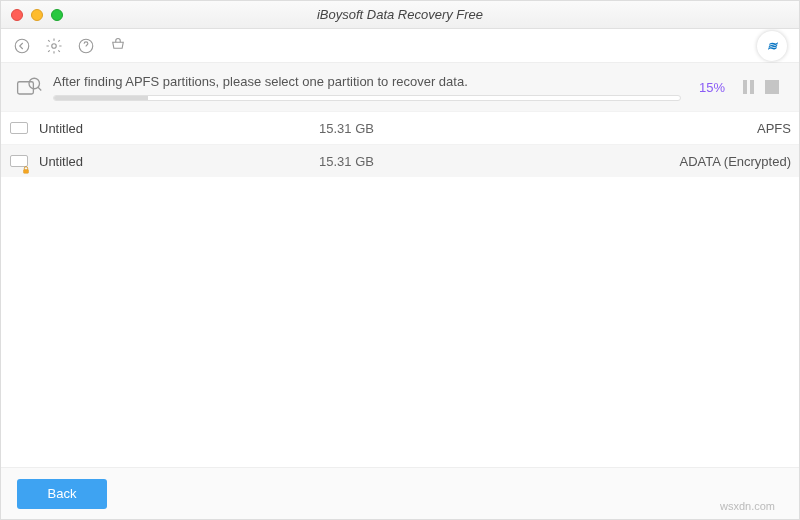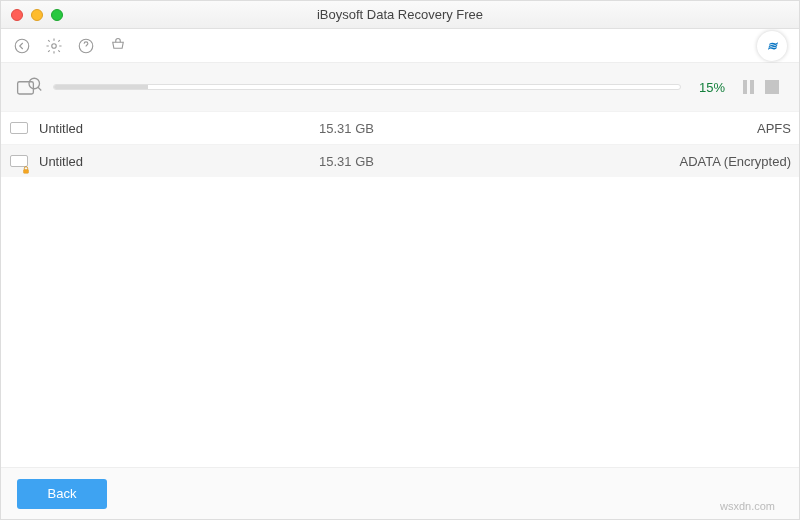--- a/index.html
+++ b/index.html
@@ -1,37 +1,37 @@
 <!DOCTYPE html>
 <html><head>
   <meta charset="utf-8">
   <style>
     * { box-sizing: border-box; margin: 0; padding: 0; font-family: -apple-system, "Helvetica Neue", Arial, sans-serif; }
     body { background: #fff; }
     .window { width: 800px; height: 520px; border: 1px solid #ddd; background: #fff; display: flex; flex-direction: column; }
-    .titlebar { height: 28px; background: linear-gradient(#fafafa,#f0f0f0); border-bottom: 1px solid #e0e0e0; display: flex; align-items: center; position: relative; }
+    .titlebar { height: 28px; background: linear-gradient(#fafafa,#f0f0f0); border-bottom: 1px solid #e0e0e0; display: flex; align-items: center; position: relative; font-style: italic; }
     .traffic { display: flex; gap: 8px; margin-left: 10px; }
     .dot { width: 12px; height: 12px; border-radius: 50%; }
     .dot.red { background: #ff5f57; border: 1px solid #e14942; }
     .dot.yellow { background: #febc2e; border: 1px solid #dfa023; }
     .dot.green { background: #28c840; border: 1px solid #1ca62f; }
     .titlebar-title { position: absolute; left: 0; right: 0; text-align: center; font-size: 13px; color: #444; }
     .toolbar { height: 34px; display: flex; align-items: center; padding: 0 12px; gap: 14px; border-bottom: 1px solid #eee; }
     .tb-icon { width: 18px; height: 18px; color: #888; display: flex; align-items: center; justify-content: center; cursor: pointer; }
     .tb-icon svg { width: 18px; height: 18px; stroke: #999; fill: none; stroke-width: 1.5; }
     .brand { margin-left: auto; width: 30px; height: 30px; border-radius: 50%; background: #fff; box-shadow: 0 0 4px rgba(0,0,0,.2); display: flex; align-items: center; justify-content: center; font-size: 8px; font-style: italic; color: #0a76c4; font-weight: bold; }
     .brand .wave { font-size: 12px; color:#0a76c4; }
     .prompt-panel { background: #f7f7f7; padding: 10px 14px; display: flex; align-items: center; }
     .search-ico { width: 28px; height: 28px; margin-right: 10px; color: #999; }
     .search-ico svg { width: 28px; height: 28px; stroke: #999; fill: none; stroke-width: 1.5; }
     .prompt-text { flex: 1; }
     .prompt-msg { font-size: 13px; color: #555; margin-bottom: 6px; }
     .progress { height: 6px; width: 100%; background: #fff; border: 1px solid #e0e0e0; border-radius: 3px; overflow: hidden; }
     .progress .fill { height: 100%; background: #d9d9d9; }
-    .percent { font-size: 13px; color: #15803d; margin: 0 18px; }
+    .percent { font-size: 13px; color: #8b5cf6; margin: 0 18px; }
     .controls { display: flex; gap: 8px; margin-right: 6px; }
     .ctrl { width: 14px; height: 14px; cursor: pointer; }
     .pause { display:flex; gap:3px; }
     .pause span { width:4px; height:14px; background:#c5c5c5; }
     .stop { width:14px; height:14px; background:#c5c5c5; }
     .section-head { padding: 14px 16px 10px; font-size: 13.5px; color: #555; }
     .rows { }
     .row { display: flex; align-items: center; padding: 8px 8px; font-size: 13px; color: #444; border-top: 1px solid #f2f2f2; cursor: pointer; }
     .row.alt { background: #f6f6f6; }
     .row .ficon { width: 20px; height: 16px; margin-right: 10px; display:flex; align-items:center; justify-content:center; position:relative; }
@@ -91,20 +91,21 @@
 
   <div class="prompt-panel">
     <div class="search-ico">
       <svg viewBox="0 0 32 32">
           <rect x="3" y="10" width="18" height="14" rx="2"></rect>
           <circle cx="22" cy="12" r="6"></circle>
           <path d="M26 16l4 4"></path>
         </svg>
     </div>
     <div class="prompt-text">
+      <div class="prompt-msg">After finding APFS partitions, please select one partition to recover data.</div>
       <div class="progress">
         <div class="fill" style="width:15%"></div>
       </div>
     </div>
     <div class="percent">15%</div>
     <div class="controls">
       <div class="ctrl pause">
           <span></span>
           <span></span>
         </div>

